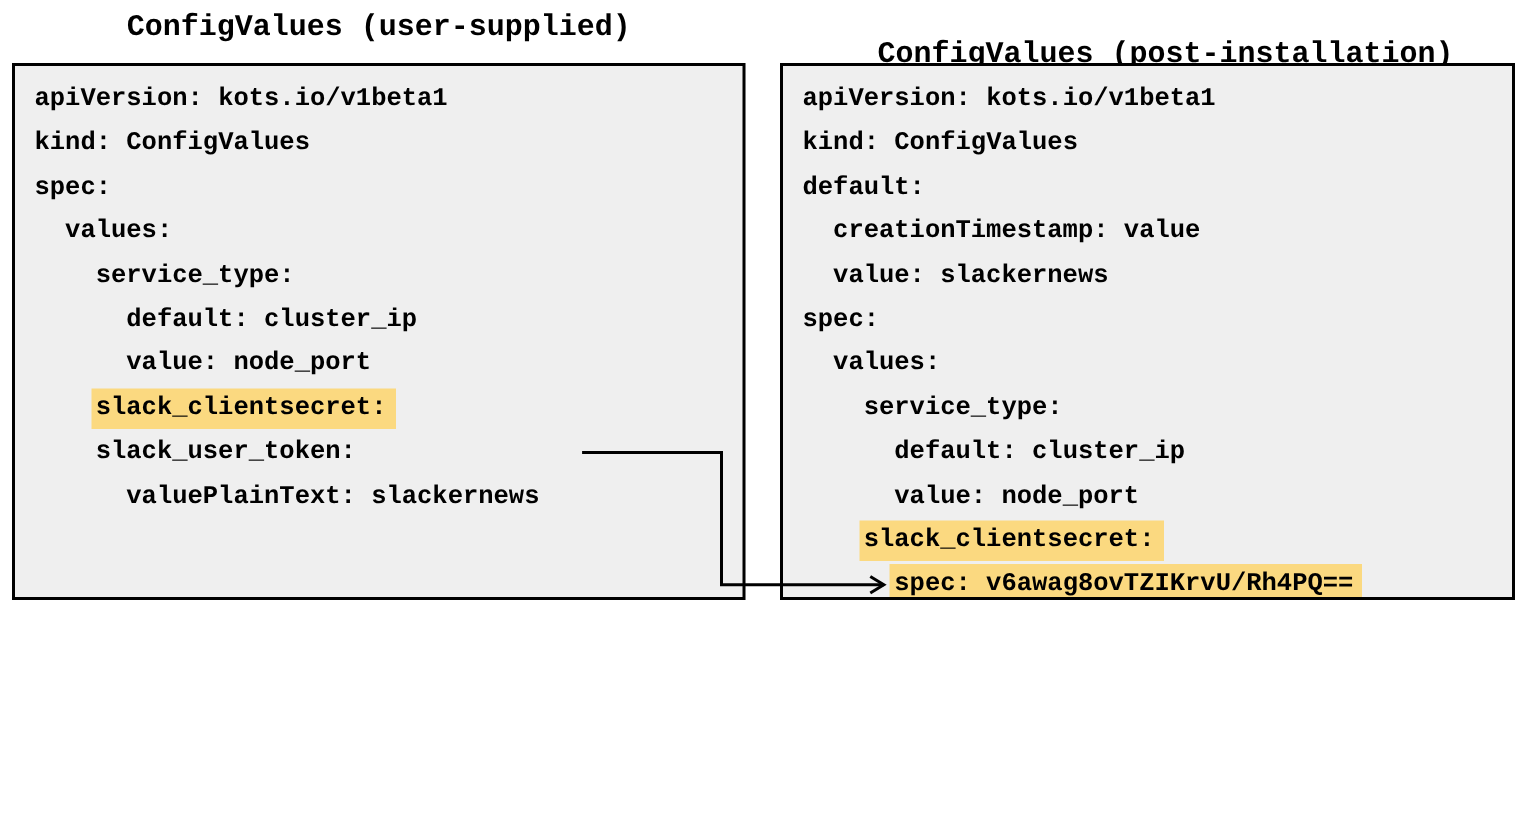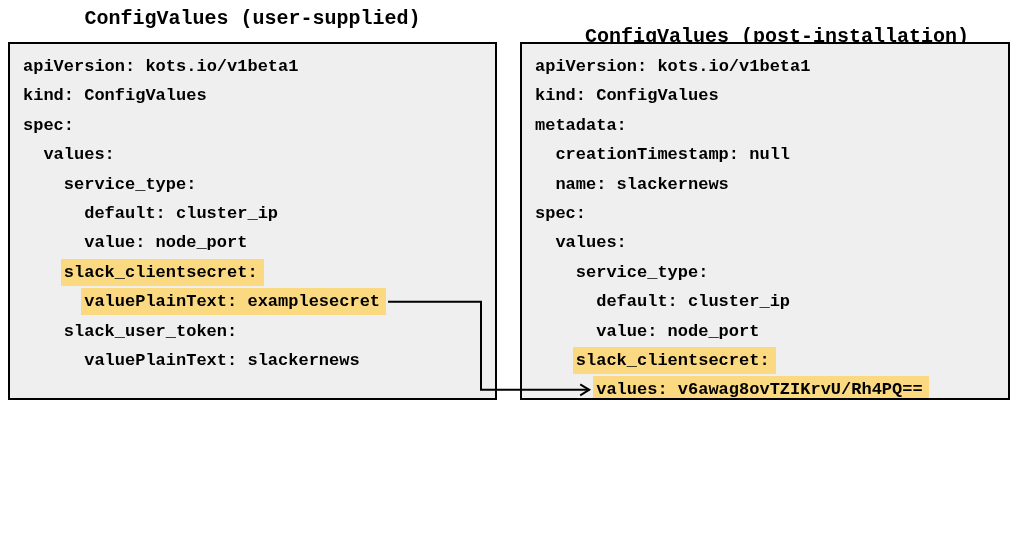--- a/index.html
+++ b/index.html
@@ -68,38 +68,37 @@
 
   <div class="panel" id="left-panel">
       <div class="code-line"><span class="line-text" style="margin-left: 0ch;">apiVersion: kots.io/v1beta1</span></div>
       <div class="code-line"><span class="line-text" style="margin-left: 0ch;">kind: ConfigValues</span></div>
       <div class="code-line"><span class="line-text" style="margin-left: 0ch;">spec:</span></div>
       <div class="code-line"><span class="line-text" style="margin-left: 2ch;">values:</span></div>
       <div class="code-line"><span class="line-text" style="margin-left: 4ch;">service_type:</span></div>
       <div class="code-line"><span class="line-text" style="margin-left: 6ch;">default: cluster_ip</span></div>
       <div class="code-line"><span class="line-text" style="margin-left: 6ch;">value: node_port</span></div>
       <div class="code-line"><span class="line-text hl" style="margin-left: 4ch;">slack_clientsecret:</span></div>
-      <div class="code-line"><span class="line-text hl" style="margin-left: 6ch;">valuePlainText: examplesecret</span></div>
       <div class="code-line"><span class="line-text" style="margin-left: 4ch;">slack_user_token:</span></div>
       <div class="code-line"><span class="line-text" style="margin-left: 6ch;">valuePlainText: slackernews</span></div>
     </div>
 
   <div class="panel" id="right-panel">
       <div class="code-line"><span class="line-text" style="margin-left: 0ch;">apiVersion: kots.io/v1beta1</span></div>
       <div class="code-line"><span class="line-text" style="margin-left: 0ch;">kind: ConfigValues</span></div>
-      <div class="code-line"><span class="line-text" style="margin-left: 0ch;">metadata:</span></div>
-      <div class="code-line"><span class="line-text" style="margin-left: 2ch;">creationTimestamp: null</span></div>
-      <div class="code-line"><span class="line-text" style="margin-left: 2ch;">name: slackernews</span></div>
+      <div class="code-line"><span class="line-text" style="margin-left: 0ch;">default:</span></div>
+      <div class="code-line"><span class="line-text" style="margin-left: 2ch;">creationTimestamp: value</span></div>
+      <div class="code-line"><span class="line-text" style="margin-left: 2ch;">value: slackernews</span></div>
       <div class="code-line"><span class="line-text" style="margin-left: 0ch;">spec:</span></div>
       <div class="code-line"><span class="line-text" style="margin-left: 2ch;">values:</span></div>
       <div class="code-line"><span class="line-text" style="margin-left: 4ch;">service_type:</span></div>
       <div class="code-line"><span class="line-text" style="margin-left: 6ch;">default: cluster_ip</span></div>
       <div class="code-line"><span class="line-text" style="margin-left: 6ch;">value: node_port</span></div>
       <div class="code-line"><span class="line-text hl" style="margin-left: 4ch;">slack_clientsecret:</span></div>
-      <div class="code-line"><span class="line-text hl" style="margin-left: 6ch;">values: v6awag8ovTZIKrvU/Rh4PQ==</span></div>
+      <div class="code-line"><span class="line-text hl" style="margin-left: 6ch;">spec: v6awag8ovTZIKrvU/Rh4PQ==</span></div>
       <div class="code-line"><span class="line-text" style="margin-left: 4ch;">slack_user_token:</span></div>
     </div>
 
   <svg id="arrow-svg" viewBox="0 0 1019 559">
       <path d="M 388.0625 301.625 H 481 V 389.796875 H 589.203125" fill="none" stroke="#000000" stroke-width="2"></path>
       <path d="M 580.203125 384.296875 L 589.203125 389.796875 L 580.203125 395.296875" fill="none" stroke="#000000" stroke-width="2"></path>
     </svg>
 
 </div>
 

